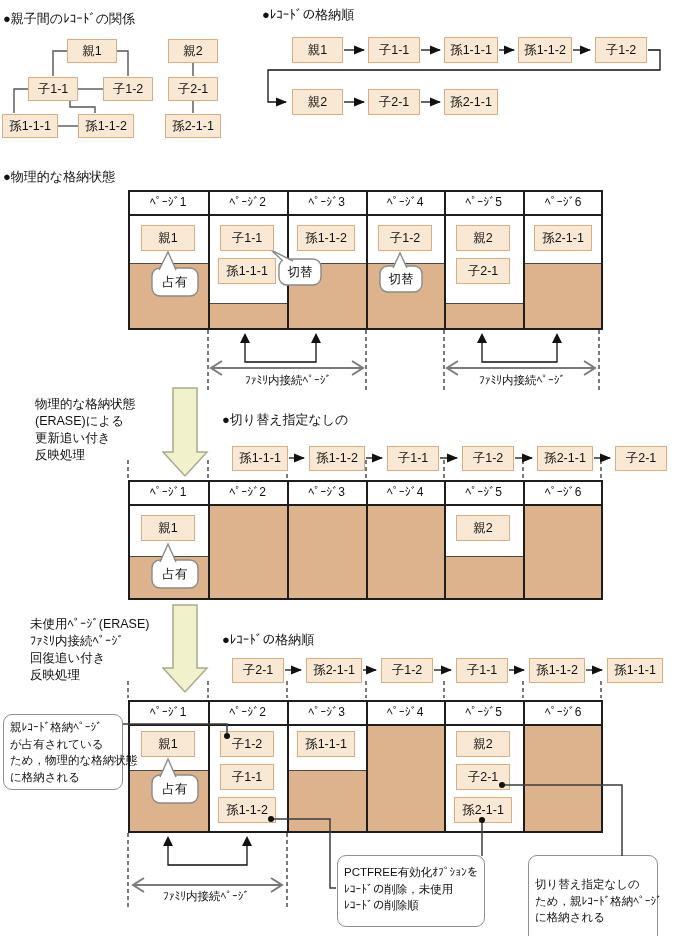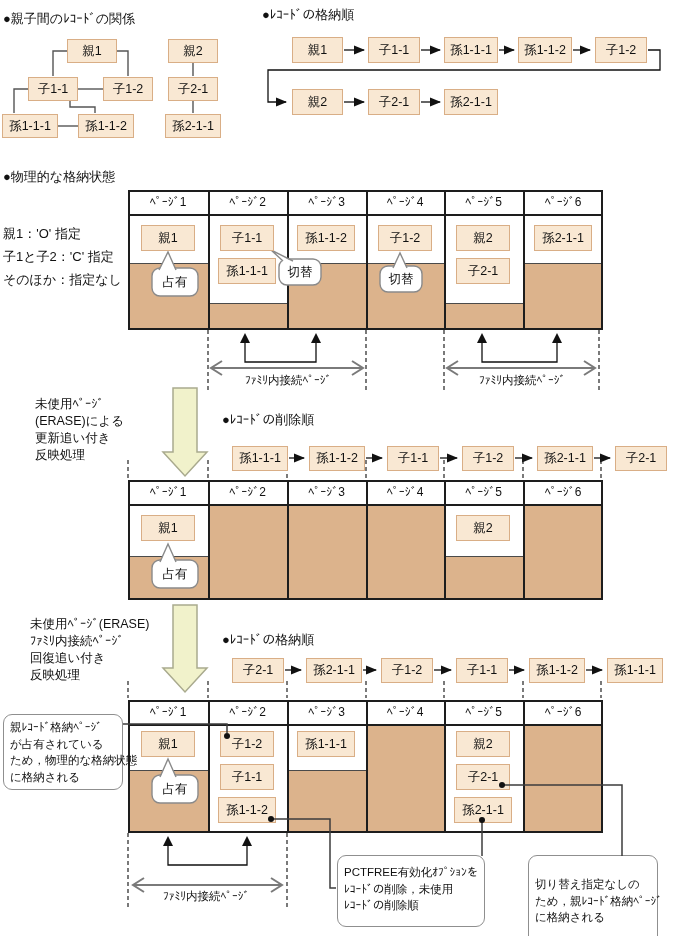--- a/index.html
+++ b/index.html
@@ -27,46 +27,41 @@
   .svg-top{z-index:6;}
 </style>
 </head>
 <body>
 
 <div class="canvas">
 
   <div class="abs title" style="left:3px;top:10px">●親子間のﾚｺｰﾄﾞの関係</div>
   <div class="abs title" style="left:262px;top:6px">●ﾚｺｰﾄﾞの格納順</div>
   <div class="abs title" style="left:3px;top:168px">●物理的な格納状態</div>
-  <div class="abs title" style="left:222px;top:411px">●ﾚｺｰﾄﾞの削除順</div>
+  <div class="abs title" style="left:222px;top:411px">●切り替え指定なしの</div>
   <div class="abs title" style="left:222px;top:631px">●ﾚｺｰﾄﾞの格納順</div>
 
   <div class="abs rec" style="left:67px;top:39px;width:50px;height:24px">親1</div>
   <div class="abs rec" style="left:168px;top:39px;width:50px;height:24px">親2</div>
   <div class="abs rec" style="left:28px;top:77px;width:50px;height:24px">子1-1</div>
   <div class="abs rec" style="left:103px;top:77px;width:50px;height:24px">子1-2</div>
   <div class="abs rec" style="left:168px;top:77px;width:50px;height:24px">子2-1</div>
   <div class="abs rec" style="left:2px;top:114px;width:56px;height:24px">孫1-1-1</div>
   <div class="abs rec" style="left:78px;top:114px;width:56px;height:24px">孫1-1-2</div>
   <div class="abs rec" style="left:165px;top:114px;width:56px;height:24px">孫2-1-1</div>
 
   <div class="abs rec" style="left:292px;top:37px;width:51px;height:26px">親1</div>
   <div class="abs rec" style="left:368px;top:37px;width:52px;height:26px">子1-1</div>
   <div class="abs rec" style="left:444px;top:37px;width:54px;height:26px">孫1-1-1</div>
   <div class="abs rec" style="left:518px;top:37px;width:54px;height:26px">孫1-1-2</div>
   <div class="abs rec" style="left:595px;top:37px;width:52px;height:26px">子1-2</div>
   <div class="abs rec" style="left:292px;top:89px;width:51px;height:26px">親2</div>
   <div class="abs rec" style="left:368px;top:89px;width:52px;height:26px">子2-1</div>
   <div class="abs rec" style="left:444px;top:89px;width:54px;height:26px">孫2-1-1</div>
 
-  <div class="abs spec" style="left:3px;top:222px">
-    <div class="txtline">親1：'O' 指定</div>
-    <div class="txtline">子1と子2：'C' 指定</div>
-    <div class="txtline">そのほか：指定なし</div>
-  </div>
 
   <div class="abs tan bt" style="left:130px;top:263px;width:78px;height:65px"></div>
   <div class="abs tan bt" style="left:210px;top:303px;width:77px;height:25px"></div>
   <div class="abs tan bt" style="left:289px;top:263px;width:77px;height:65px"></div>
   <div class="abs tan bt" style="left:368px;top:263px;width:76px;height:65px"></div>
   <div class="abs tan bt" style="left:446px;top:303px;width:77px;height:25px"></div>
   <div class="abs tan bt" style="left:525px;top:263px;width:76px;height:65px"></div>
   <div class="abs tline" style="left:128px;top:190px;width:475px;height:2px"></div>
   <div class="abs tline" style="left:128px;top:214px;width:475px;height:2px"></div>
   <div class="abs tline" style="left:128px;top:328px;width:475px;height:2px"></div>
@@ -91,21 +86,21 @@
   <div class="abs rec" style="left:456px;top:225px;width:54px;height:26px">親2</div>
   <div class="abs rec" style="left:456px;top:258px;width:54px;height:26px">子2-1</div>
   <div class="abs rec" style="left:534px;top:225px;width:58px;height:26px">孫2-1-1</div>
   <div class="abs lbl" style="left:152px;top:268px;width:46px;height:28px">占有</div>
   <div class="abs lbl" style="left:279px;top:259px;width:42px;height:26px">切替</div>
   <div class="abs lbl" style="left:380px;top:266px;width:42px;height:26px">切替</div>
   <div class="abs family" style="left:212px;top:373px;width:152px">ﾌｧﾐﾘ内接続ﾍﾟｰｼﾞ</div>
   <div class="abs family" style="left:446px;top:373px;width:152px">ﾌｧﾐﾘ内接続ﾍﾟｰｼﾞ</div>
 
   <div class="abs" style="left:35px;top:396px">
-    <div class="txtline">未使用ﾍﾟｰｼﾞ</div>
+    <div class="txtline">物理的な格納状態</div>
     <div class="txtline">(ERASE)による</div>
     <div class="txtline">更新追い付き</div>
     <div class="txtline">反映処理</div>
   </div>
 
   <div class="abs rec" style="left:232px;top:446px;width:56px;height:25px">孫1-1-1</div>
   <div class="abs rec" style="left:309px;top:446px;width:56px;height:25px">孫1-1-2</div>
   <div class="abs rec" style="left:387px;top:446px;width:52px;height:25px">子1-1</div>
   <div class="abs rec" style="left:462px;top:446px;width:52px;height:25px">子1-2</div>
   <div class="abs rec" style="left:537px;top:446px;width:56px;height:25px">孫2-1-1</div>

